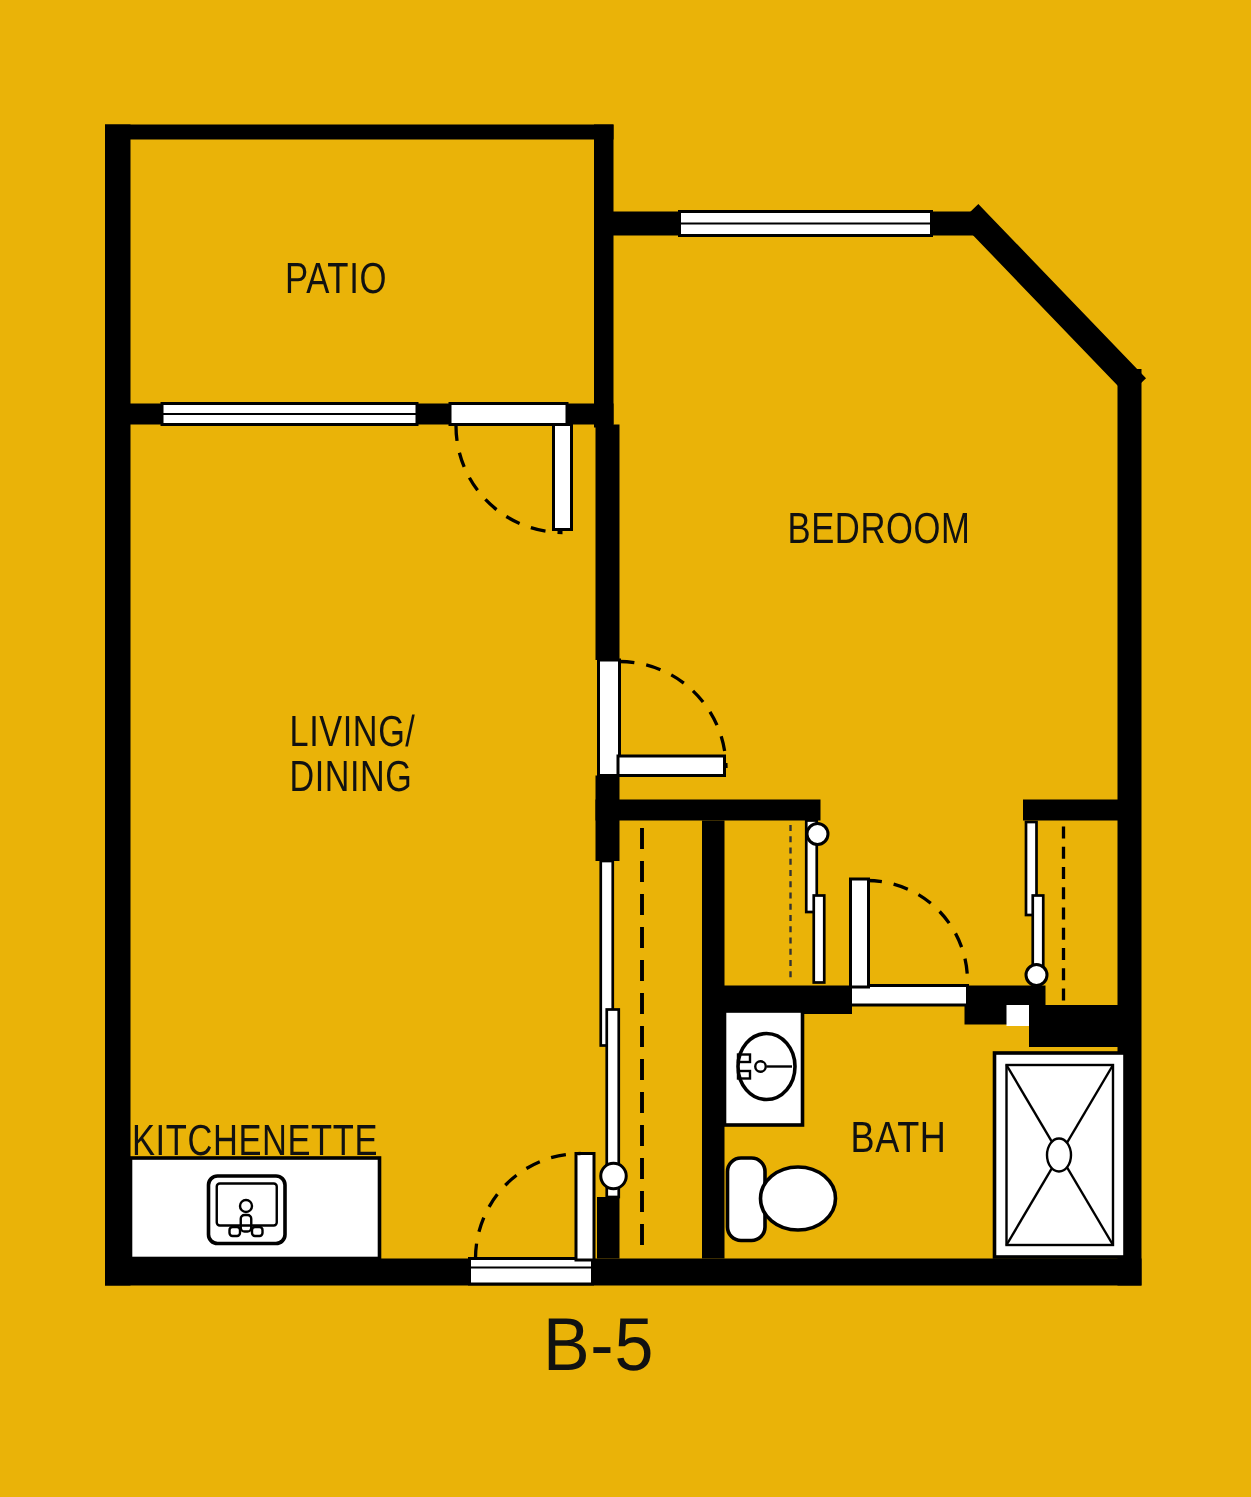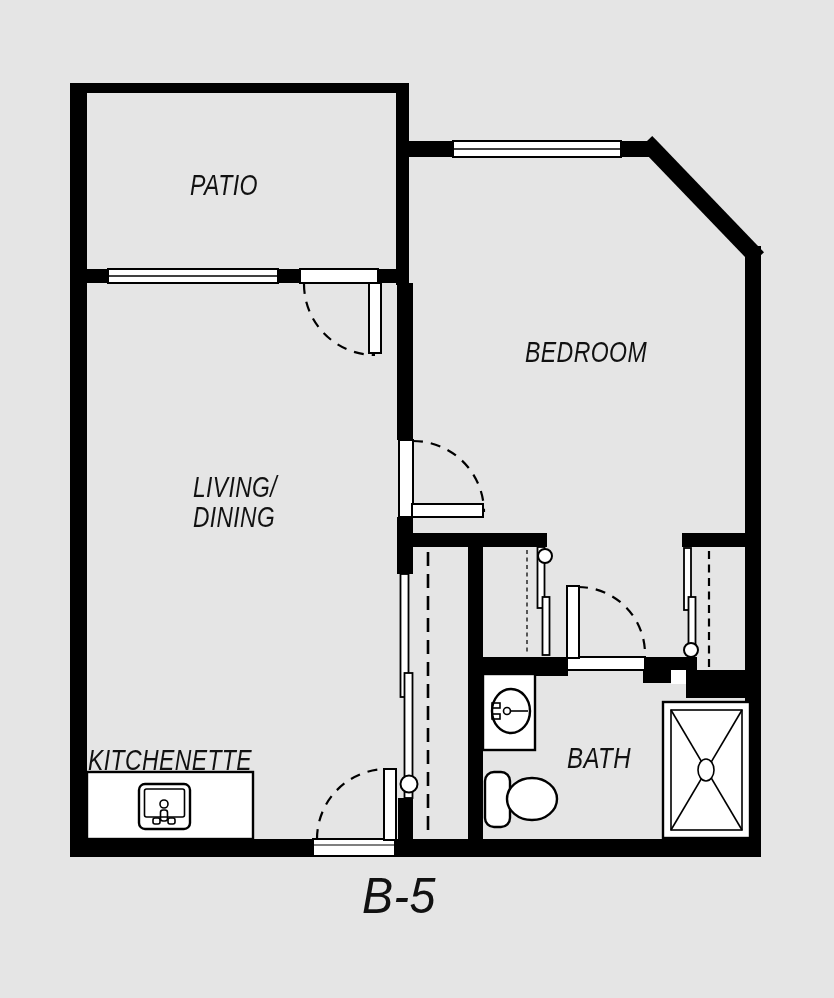--- a/index.html
+++ b/index.html
@@ -4,23 +4,22 @@
 <style>
   html, body {
     margin: 0;
     padding: 0;
     background: #ffffff;
   }
   .plan-page {
     position: relative;
     width: 834px;
     height: 998px;
-    background: #e5e5e5;
+    background: #eab308;
     overflow: hidden;
-    font-style: italic;
   }
   svg text {
     font-family: "Liberation Sans", "DejaVu Sans", sans-serif;
     fill: #111111;
     letter-spacing: 0.5px;
   }
   .room-label { font-size: 29px; }
   .unit-label { font-size: 50px; }
   .wall { fill: #000000; stroke: none; }
   .wall-line { stroke: #000000; }

